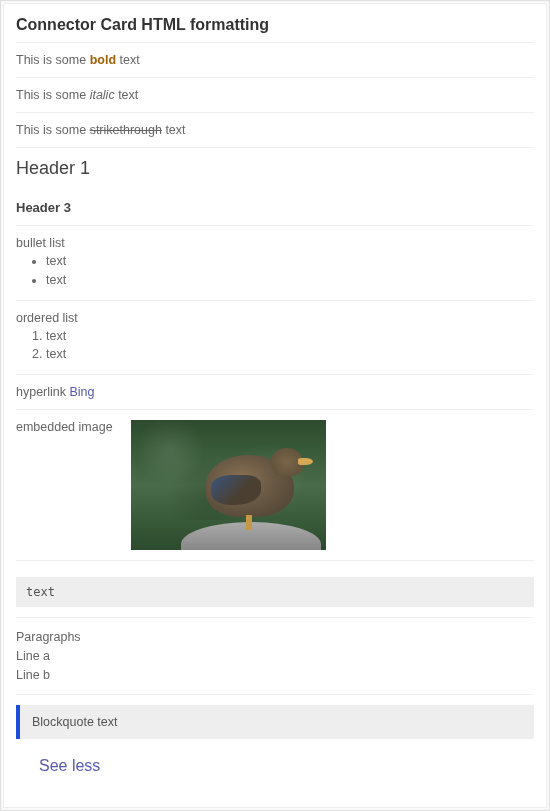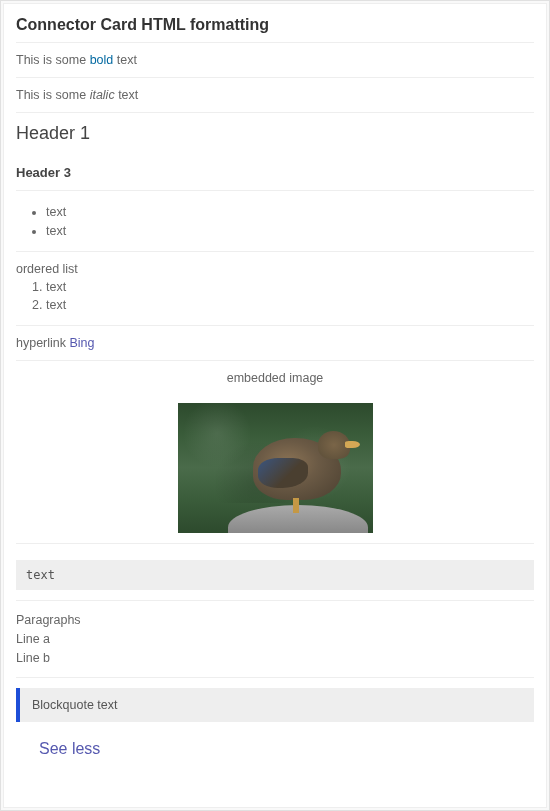--- a/index.html
+++ b/index.html
@@ -25,30 +25,30 @@
       color: #333;
       padding: 4px 0 8px 0;
     }
     .section {
       border-top: 1px solid #eee;
       padding: 10px 0;
       color: #666;
       font-size: 12.5px;
     }
     .section:first-of-type { }
-    .bold { font-weight: 400; color: #0369a1; }
+    .bold { font-weight: 700; color: #a16207; }
     .italic { font-style: italic; }
     .strike { text-decoration: line-through; }
     .h1 { font-size: 18px; font-weight: 400; color: #444; margin-bottom: 21px; }
     .h2 { font-size: 13px; font-weight: 700; color: #333; margin-bottom: 2px; }
     .h3 { font-size: 13px; font-weight: 700; color: #444; }
     ul, ol { padding-left: 30px; margin-top: 2px; }
     ul li, ol li { font-size: 12.5px; color: #666; line-height: 1.5; }
     .link { color: #5558af; text-decoration: none; }
-    .img-row { display: flex; align-items: center; gap: 18px; flex-direction: column; }
+    .img-row { display: flex; gap: 18px; }
     .duck-img {
       width: 195px;
       height: 130px;
       background: linear-gradient(180deg, #2d4a2d 0%, #3a5c3a 25%, #4a6b4a 50%, #3a5c3a 75%, #2d4a2d 100%);
       position: relative;
       overflow: hidden;
     }
     .duck-body {
       position: absolute;
       left: 75px; top: 35px;
@@ -130,27 +130,31 @@
   <div class="title">Connector Card HTML formatting</div>
 
   <div class="section">
     <span>This is some </span><span class="bold">bold</span><span> text</span>
   </div>
 
   <div class="section">
     <span>This is some </span><span class="italic">italic</span><span> text</span>
   </div>
 
+  <div class="section">
+    <span>This is some </span><span class="strike">strikethrough</span><span> text</span>
+  </div>
 
   <div class="section">
     <div class="h1">Header 1</div>
     <div class="h3">Header 3</div>
   </div>
 
   <div class="section">
+    <div>bullet list</div>
     <ul>
       <li>text</li>
       <li>text</li>
     </ul>
   </div>
 
   <div class="section">
     <div>ordered list</div>
     <ol>
       <li>text</li>

